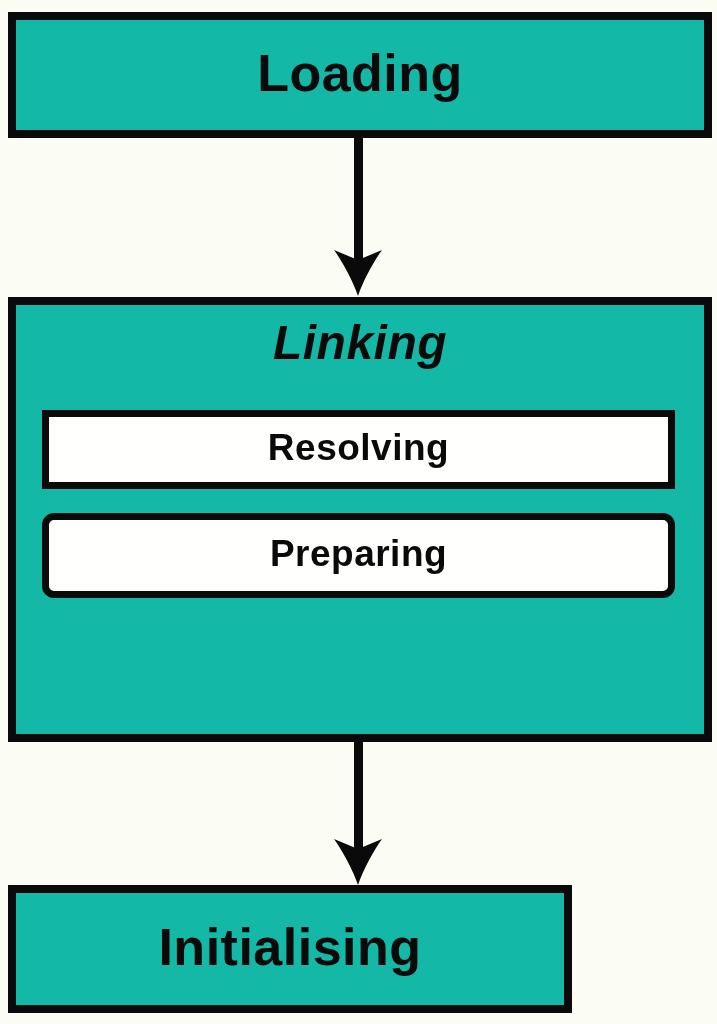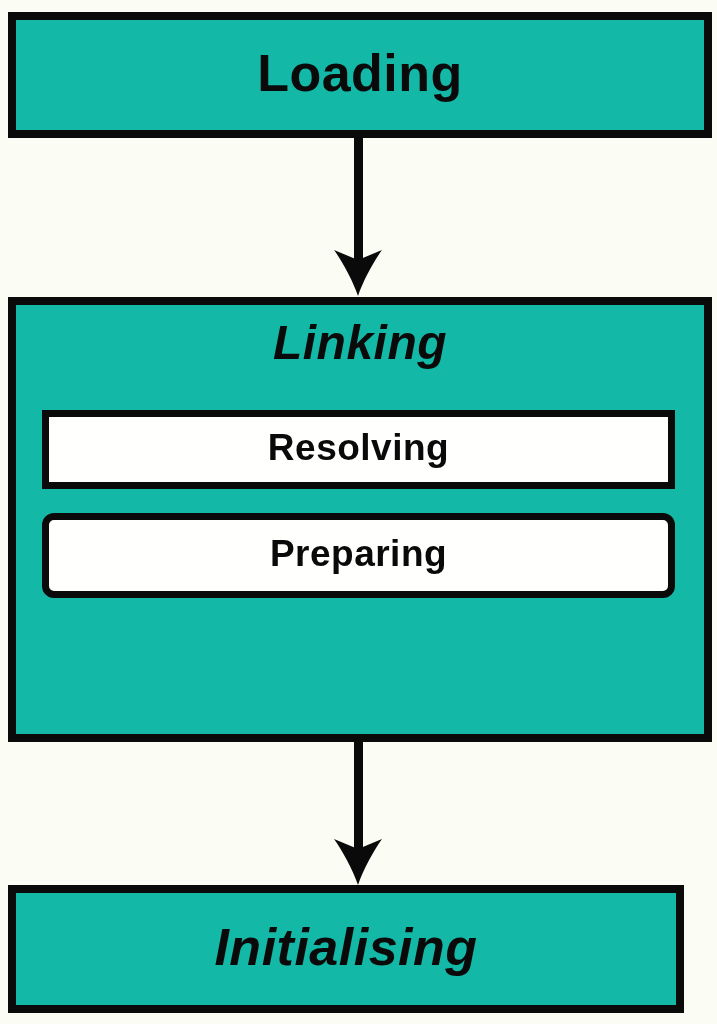--- a/index.html
+++ b/index.html
@@ -68,21 +68,21 @@
   
   #loading-box      { left: 8px;  top: 12px;  width: 704px; height: 126px; }
   #arrow1-shaft     { left: 354px; top: 137px; height: 125px; }
   #arrow1-head      { left: 334px; top: 248px; }
   #linking-box      { left: 8px;  top: 297px; width: 704px; height: 445px; }
   #verifying-box    { left: 26px; top: 105px; width: 633px; height: 79px; }
   #preparing-box    { left: 26px; top: 208px; width: 633px; height: 85px; border-radius: 12px; }
   #resolving-box    { left: 26px; top: 311px; width: 633px; height: 89px; }
   #arrow2-shaft     { left: 354px; top: 742px; height: 109px; }
   #arrow2-head      { left: 334px; top: 837px; }
-  #initialising-box { left: 8px;  top: 885px; width: 676px; height: 128px; font-style: italic; }
+  #initialising-box { left: 8px;  top: 885px; width: 564px; height: 128px; }
 </style>
 </head>
 <body>
 
 <div class="canvas">
 
   <div class="box" id="loading-box">
     <span class="box-label stage-label center-vert">Loading</span>
   </div>
 

